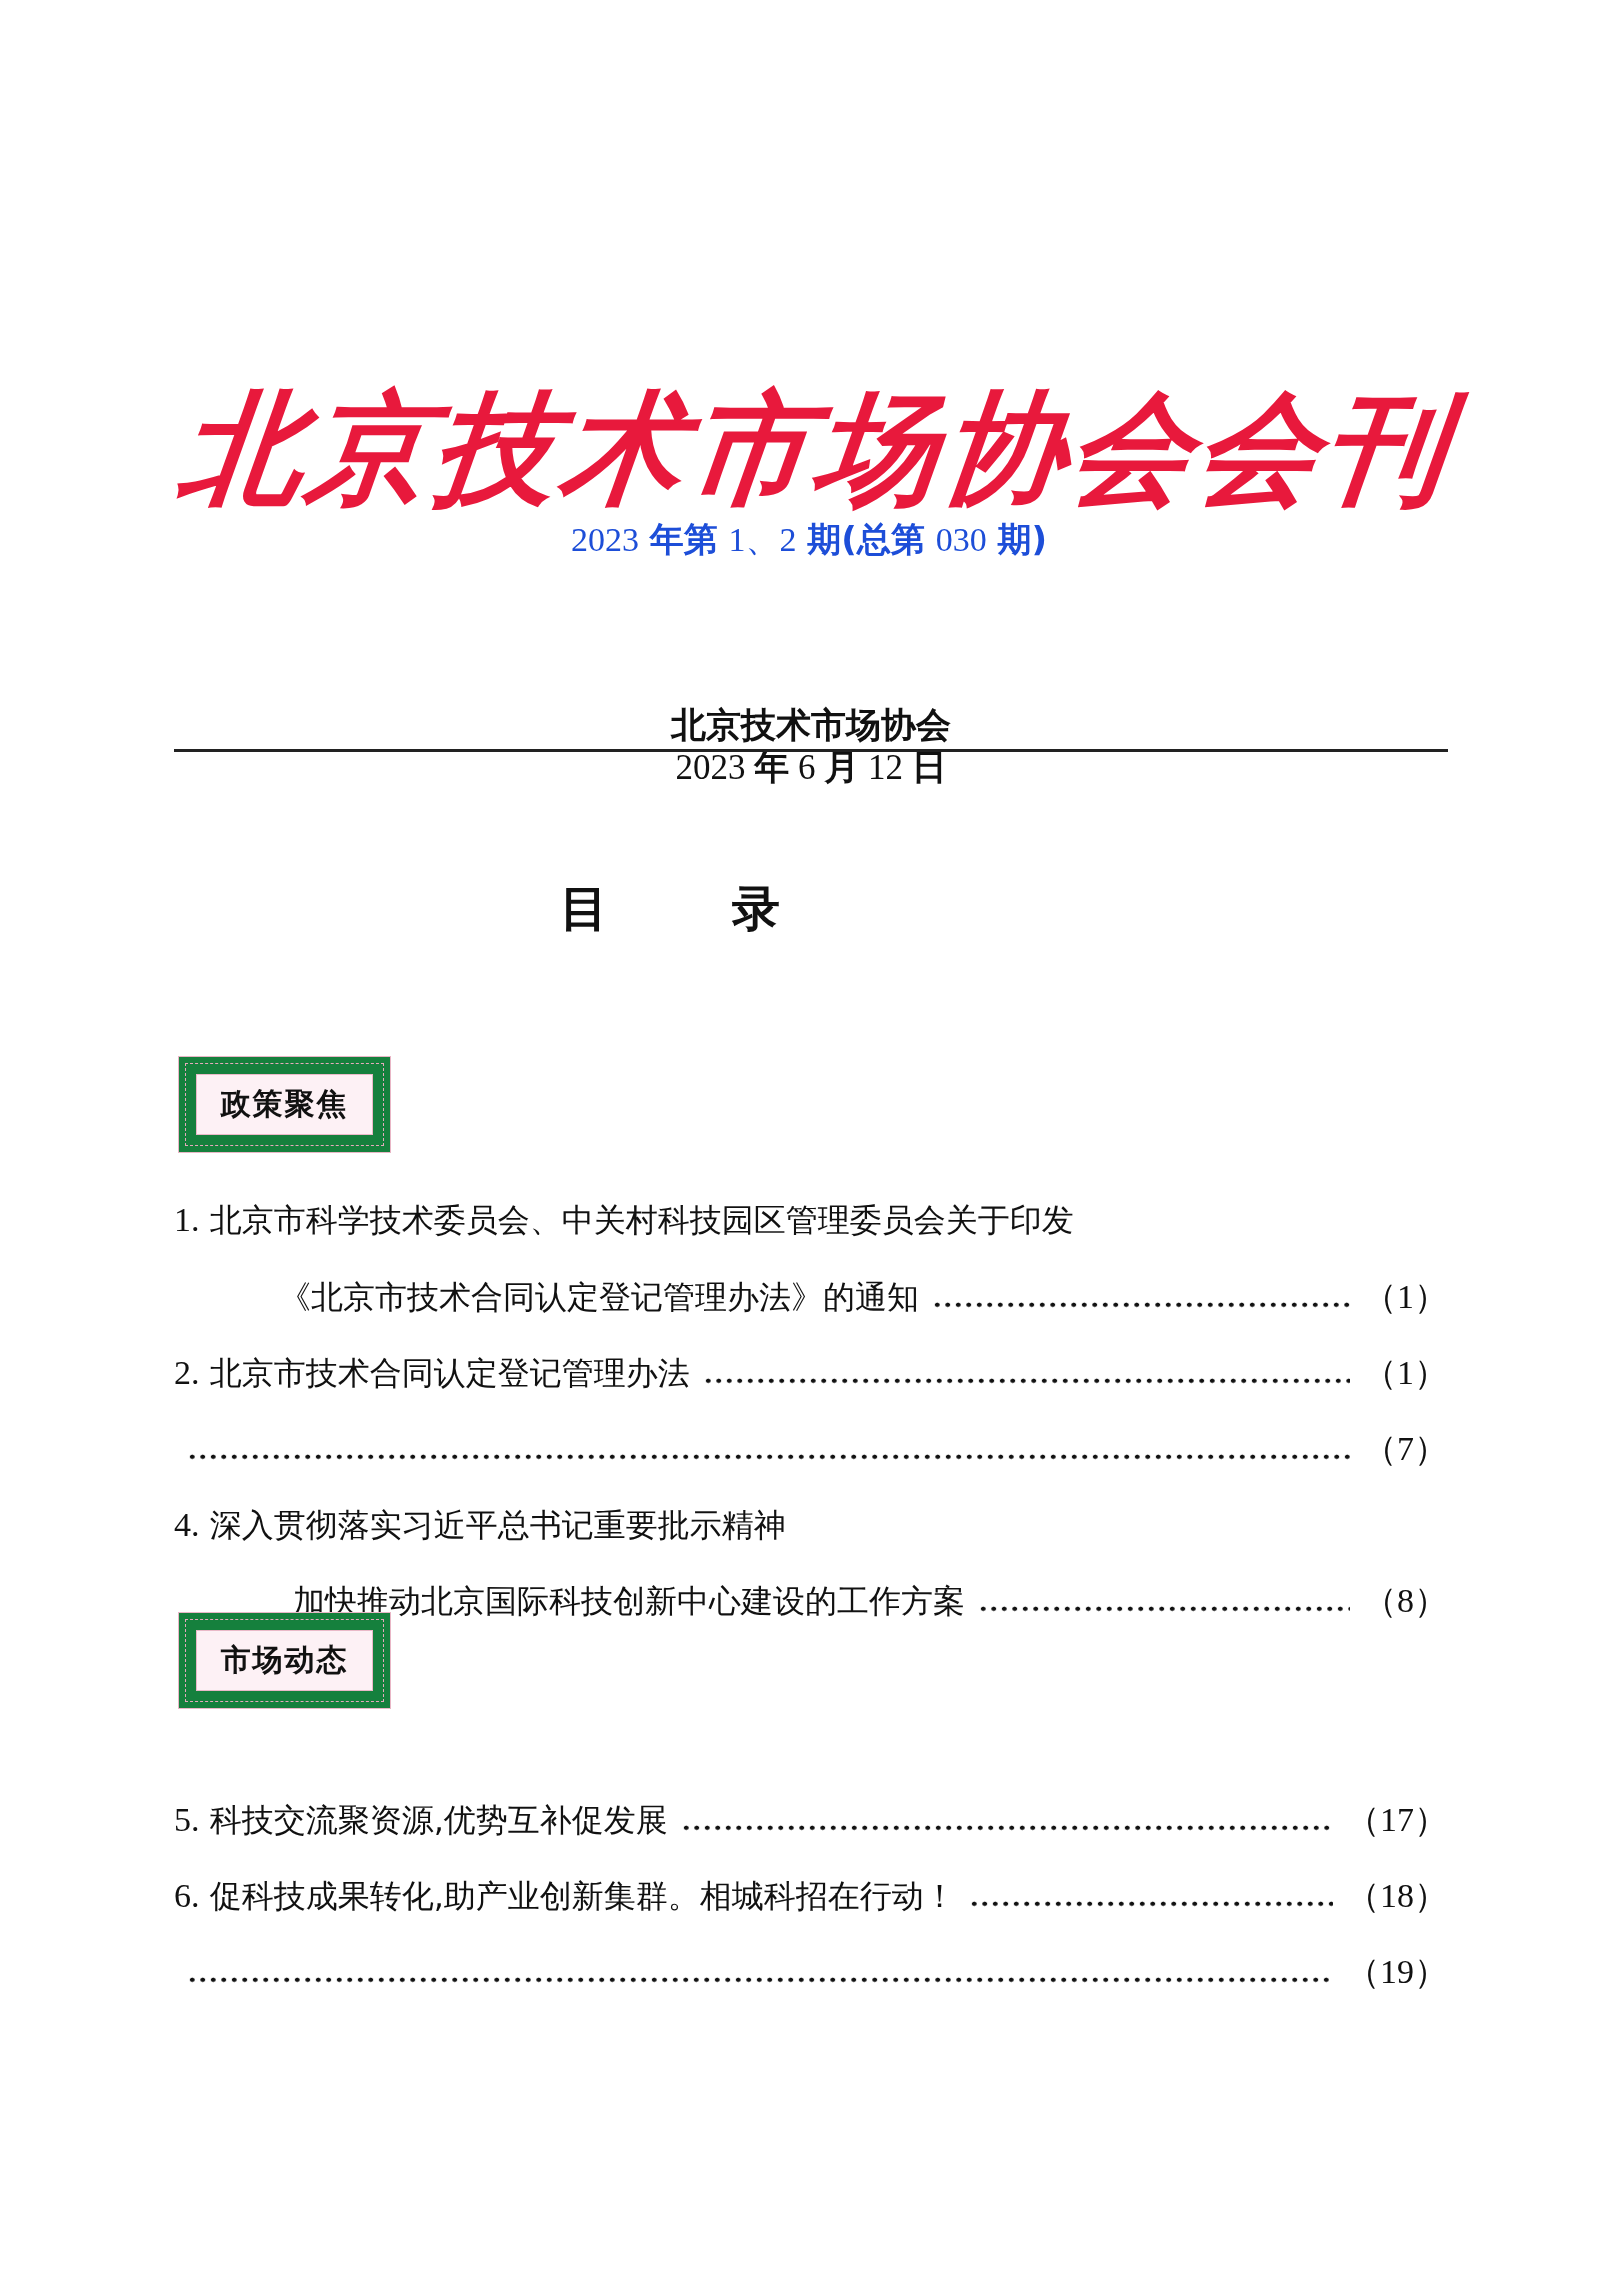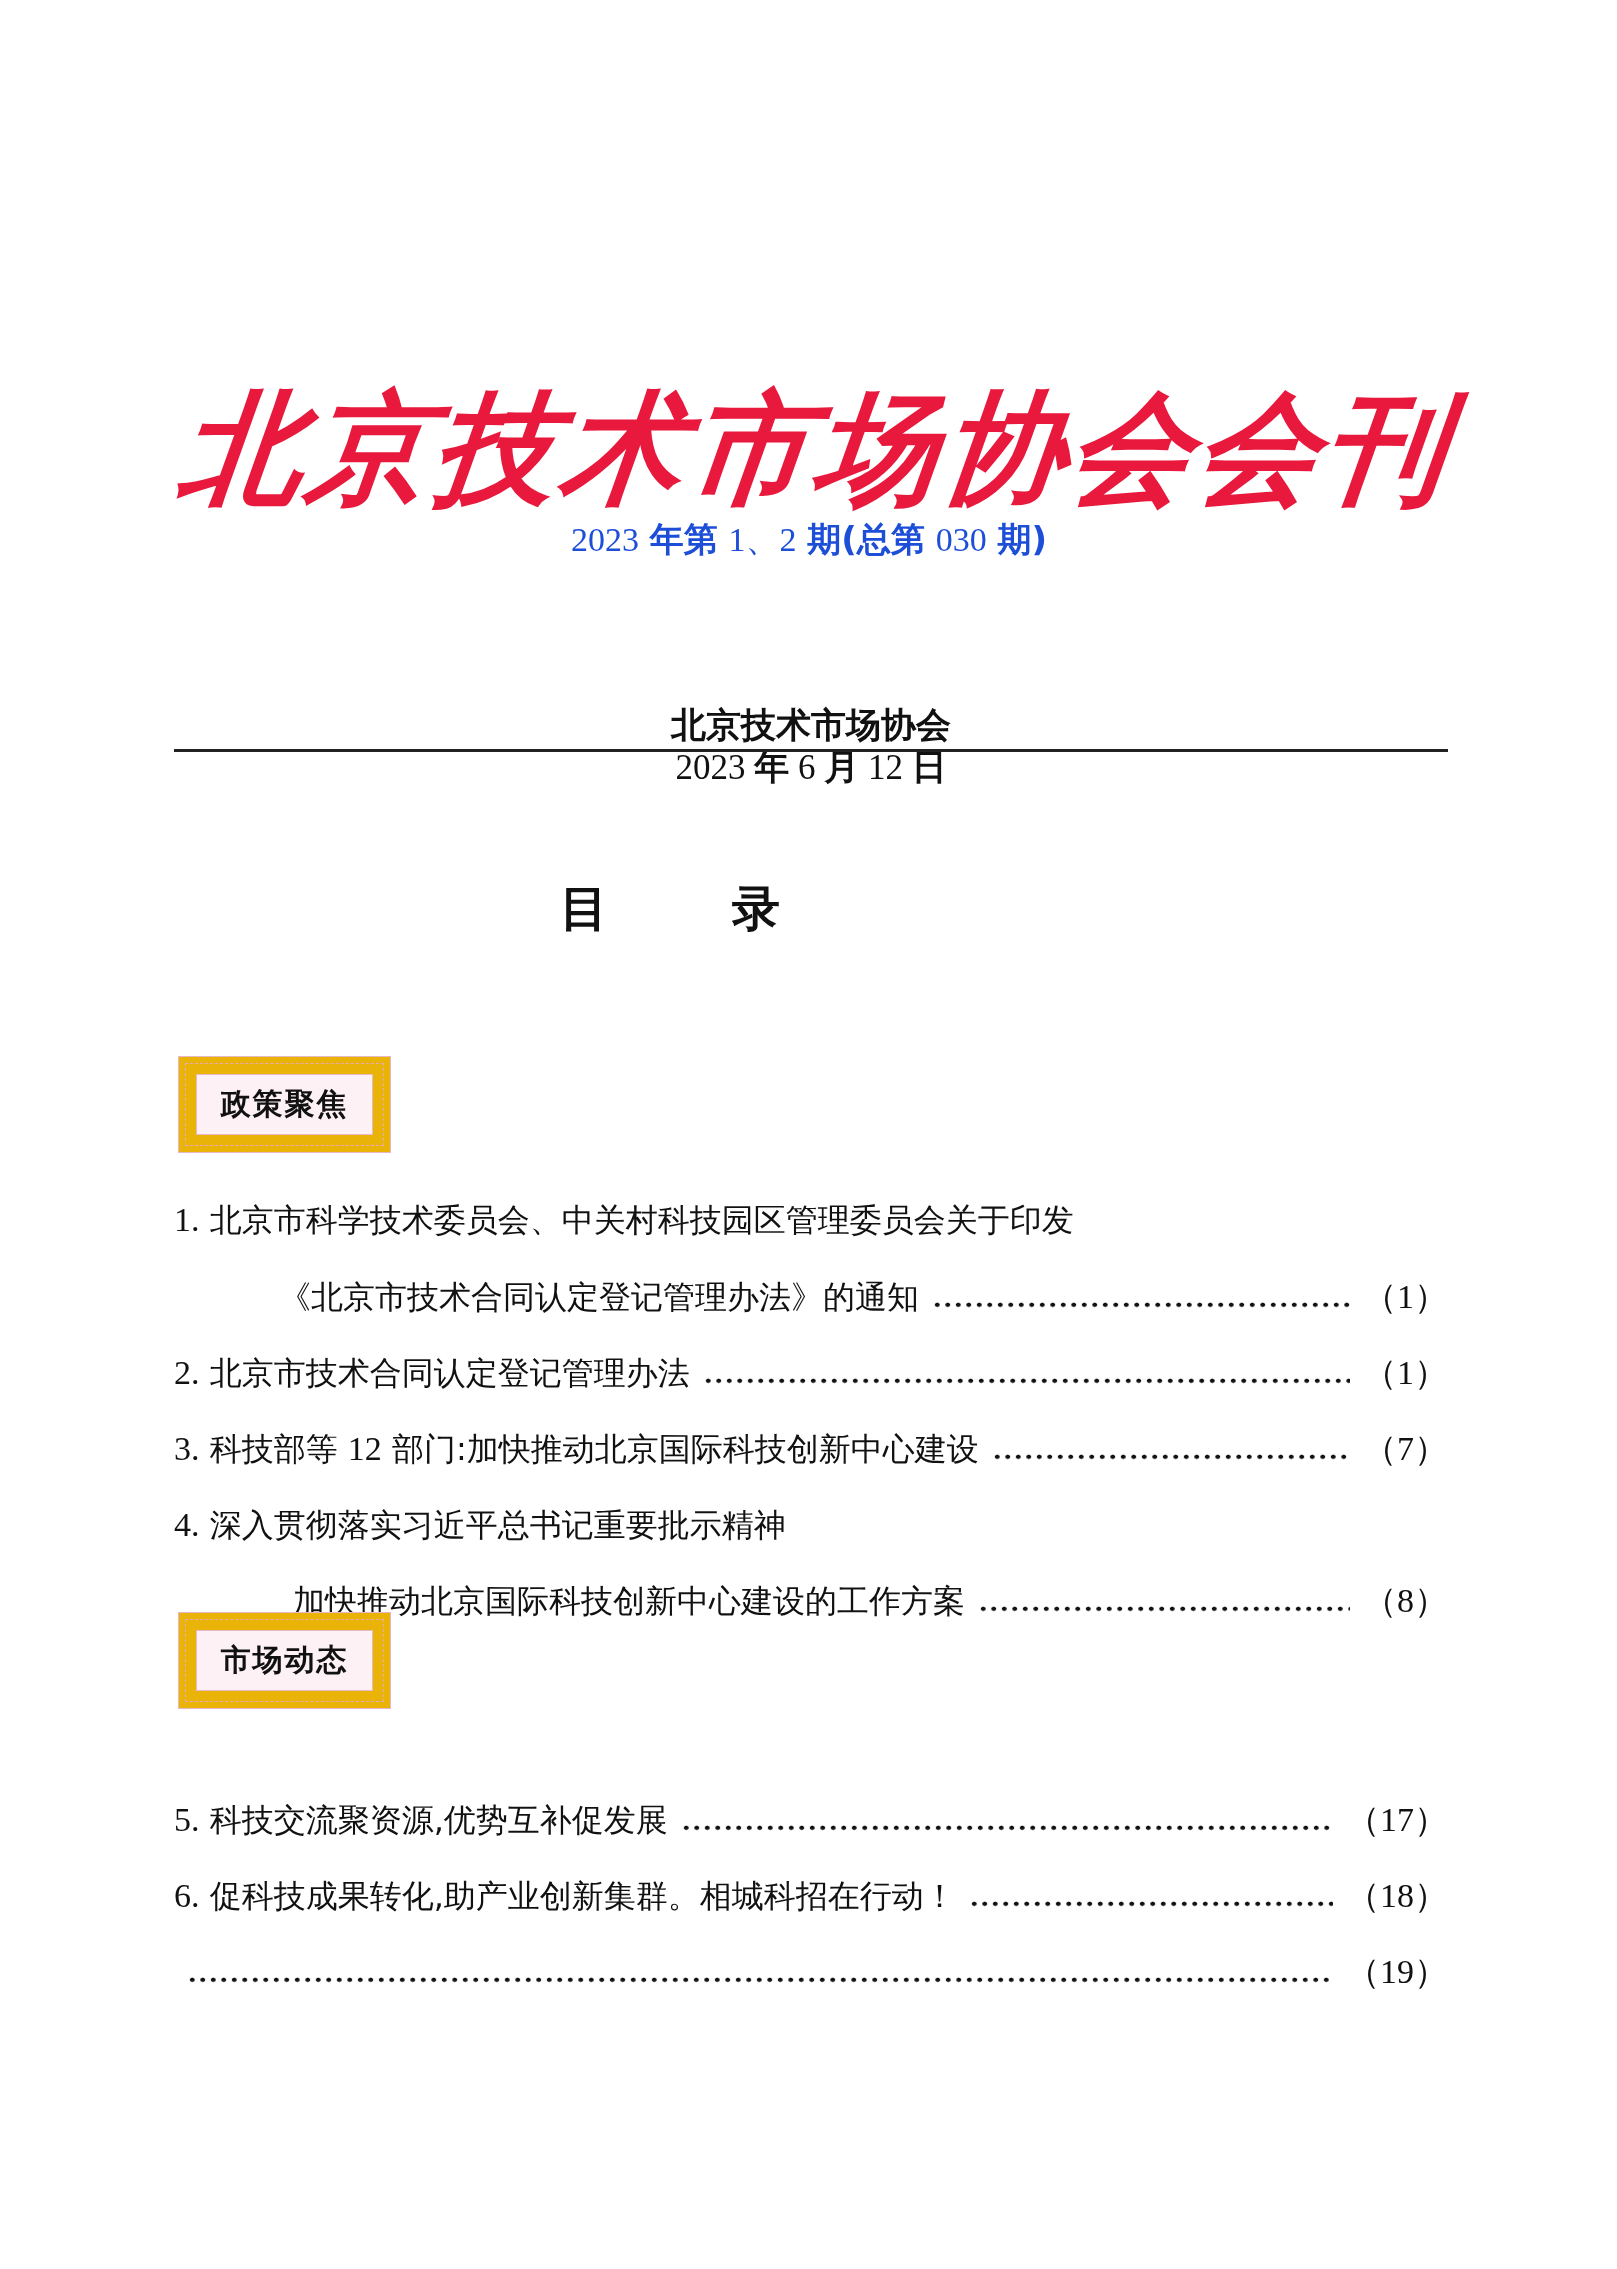--- a/index.html
+++ b/index.html
@@ -103,21 +103,21 @@
     .toc-title .gap {
       width: 124px;
     }
     .section-box {
       position: absolute;
       left: 178px;
       width: 213px;
       height: 97px;
       box-sizing: border-box;
       border: 1.9px solid #e9b6c6;
-      background: #eab308;
+      background: #15803d;
     }
     .section-box::before {
       content: "";
       position: absolute;
       left: 5.7px; top: 5.7px; right: 5.7px; bottom: 5.7px;
       border: 1.9px dashed #e6a9bc;
     }
     .section-box::after {
       content: "";
       position: absolute;
@@ -238,26 +238,20 @@
 <div class="toc-line" style="top:1349px;">
   <span class="toc-text">
     <span class="num">2.</span>
     <span>北京市技术合同认定登记管理办法</span>
   </span>
   <span class="leader"></span>
   <span class="page-ref">（1）</span>
 </div>
 
 <div class="toc-line" style="top:1425px;">
-  <span class="toc-text">
-    <span class="num">3.</span>
-    <span>科技部等</span>
-    <span class="num">12</span>
-    <span>部门:加快推动北京国际科技创新中心建设</span>
-  </span>
   <span class="leader"></span>
   <span class="page-ref">（7）</span>
 </div>
 
 <div class="toc-line" style="top:1501px;">
   <span class="toc-text">
     <span class="num">4.</span>
     <span>深入贯彻落实习近平总书记重要批示精神</span>
   </span>
 </div>

